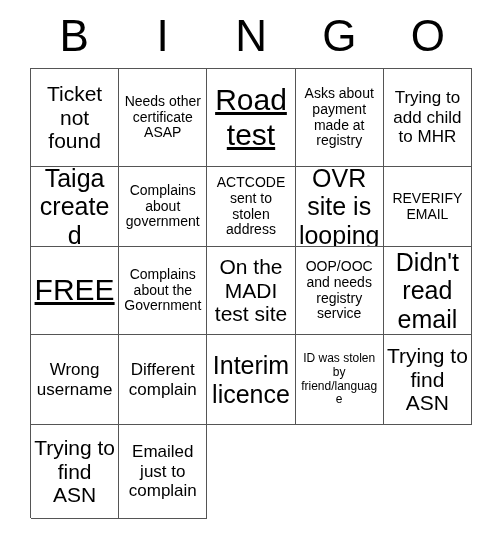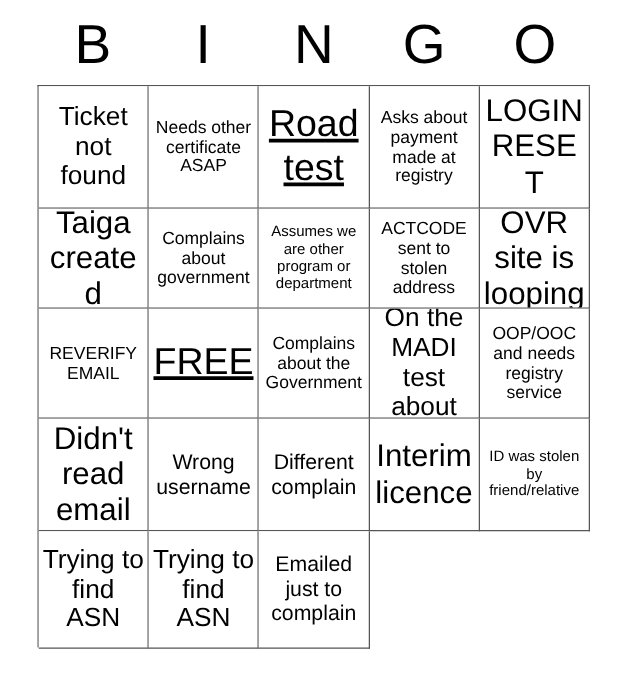--- a/index.html
+++ b/index.html
@@ -109,71 +109,68 @@
       </div>
     <div class="bingo-cell fs-sm">
         <span class="cell-text">Needs other certificate ASAP</span>
       </div>
     <div class="bingo-cell fs-xxl">
         <span class="cell-text">Road test</span>
       </div>
     <div class="bingo-cell fs-sm">
         <span class="cell-text">Asks about payment made at registry</span>
       </div>
+    <div class="bingo-cell fs-md">
+        <span class="cell-text">Trying to add child to MHR</span>
+      </div>
 
-    <div class="bingo-cell fs-xl">
-        <span class="cell-text">LOGIN RESET</span>
-      </div>
     <div class="bingo-cell fs-xl">
         <span class="cell-text">Taiga created</span>
       </div>
     <div class="bingo-cell fs-sm">
         <span class="cell-text">Complains about government</span>
-      </div>
-    <div class="bingo-cell fs-xs">
-        <span class="cell-text">Assumes we are other program or department</span>
       </div>
     <div class="bingo-cell fs-sm">
         <span class="cell-text">ACTCODE sent to stolen address</span>
       </div>
 
     <div class="bingo-cell fs-xl">
         <span class="cell-text">OVR site is looping</span>
       </div>
     <div class="bingo-cell fs-sm">
         <span class="cell-text">REVERIFY EMAIL</span>
       </div>
     <div class="bingo-cell fs-xxl">
         <span class="cell-text">FREE</span>
       </div>
     <div class="bingo-cell fs-sm">
         <span class="cell-text">Complains about the Government</span>
       </div>
     <div class="bingo-cell fs-lg">
-        <span class="cell-text">On the MADI test about</span>
+        <span class="cell-text">On the MADI test site</span>
       </div>
 
     <div class="bingo-cell fs-sm">
         <span class="cell-text">OOP/OOC and needs registry service</span>
       </div>
     <div class="bingo-cell fs-xl">
         <span class="cell-text">Didn't read email</span>
       </div>
     <div class="bingo-cell fs-md">
         <span class="cell-text">Wrong username</span>
       </div>
     <div class="bingo-cell fs-md">
         <span class="cell-text">Different complain</span>
       </div>
 
     <div class="bingo-cell fs-xl">
         <span class="cell-text">Interim licence</span>
       </div>
     <div class="bingo-cell fs-xs">
-        <span class="cell-text">ID was stolen by friend/relative</span>
+        <span class="cell-text">ID was stolen by friend/language</span>
       </div>
     <div class="bingo-cell fs-lg">
         <span class="cell-text">Trying to find ASN</span>
       </div>
     <div class="bingo-cell fs-lg">
         <span class="cell-text">Trying to find ASN</span>
       </div>
     <div class="bingo-cell fs-md">
         <span class="cell-text">Emailed just to complain</span>
       </div>

